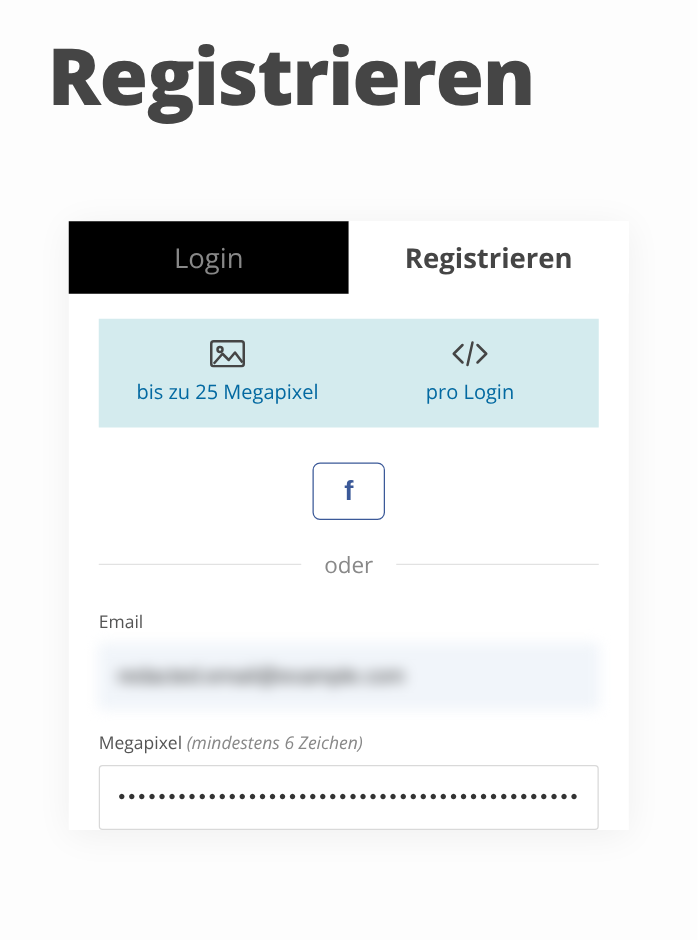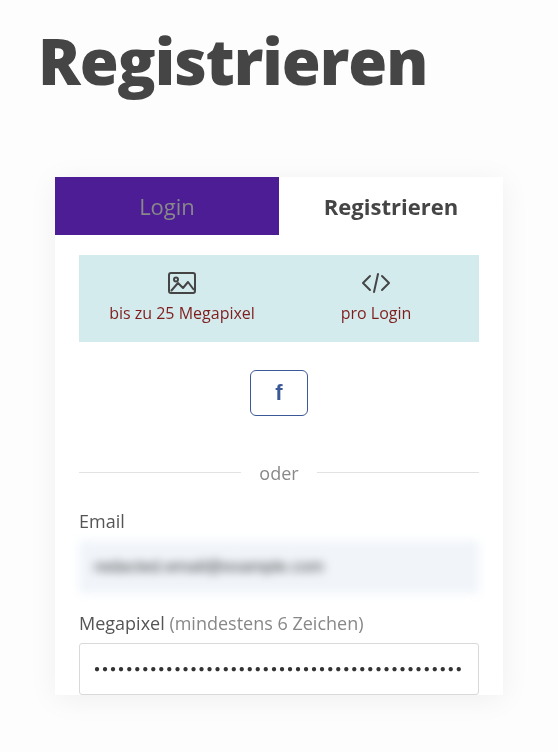--- a/index.html
+++ b/index.html
@@ -30,21 +30,21 @@
   }
   .tab {
     flex: 1;
     display: flex;
     align-items: center;
     justify-content: center;
     font-size: 22px;
     cursor: pointer;
   }
   .tab-login {
-    background: #4c1d95;
+    background: #000000;
     color: #888888;
     font-weight: 400;
   }
   .tab-register {
     background: #ffffff;
     color: #454545;
     font-weight: 700;
   }
   .body-inner {
     padding: 20px 24px 0 24px;
@@ -70,21 +70,21 @@
   }
   .promo-title {
     font-weight: 700;
     font-size: 17px;
     color: #3d3d3d;
     line-height: 1.25;
     padding: 0 6px;
   }
   .promo-sub {
     font-size: 16px;
-    color: #7f1d1d;
+    color: #0369a1;
     line-height: 1.3;
     padding: 0 6px;
   }
   .fb-row {
     display:flex;
     justify-content:center;
     margin-top: 28px;
   }
   .fb-btn {
     border: 1px solid #3b5998;
@@ -103,35 +103,36 @@
   .fb-f {
     font-size: 22px;
     font-weight: 800;
     line-height: 1;
     font-family: Arial, sans-serif;
   }
   .divider {
     display:flex;
     align-items:center;
     gap: 18px;
-    margin: 45px 0 24px 0;
+    margin: 24px 0 24px 0;
     color: #888888;
     font-size: 18px;
   }
   .divider-line {
     flex:1;
     height:1px;
     background:#e2e2e2;
   }
   .field-label {
-    font-size: 18px;
+    font-size: 14px;
     color: #555555;
     margin-bottom: 8px;
   }
   .field-hint {
+    font-style: italic;
     color: #888888;
   }
   .text-input {
     width: 100%;
     height: 52px;
     border: 1px solid #e6eef5;
     background: #f1f5fa;
     border-radius: 3px;
     padding: 0 14px;
     font-size: 17px;

